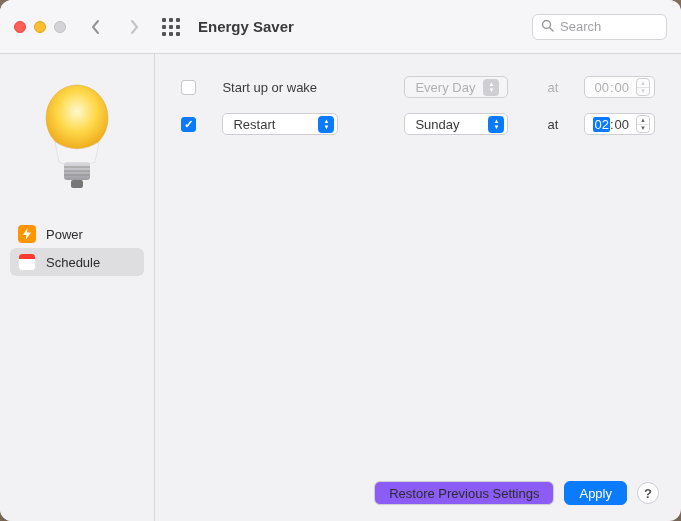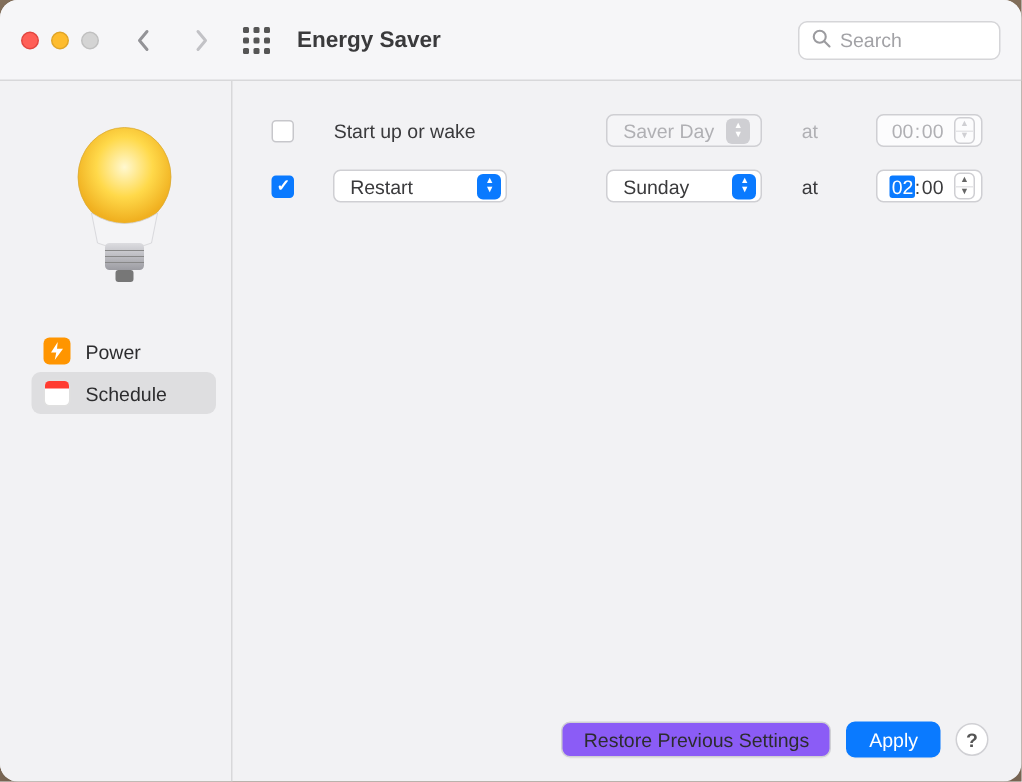--- a/index.html
+++ b/index.html
@@ -31,21 +31,21 @@
   }
   .search input {
     border:none; outline:none; background:transparent; font-size:13px; color:#666; width:100%;
   }
   .search input::placeholder { color:#a2a2a6; }
   .search-glyph { color:#9b9b9f; font-size:13px; }
   
   .body { display:flex; height:calc(100% - 54px); }
   .sidebar {
     width: 164px; border-right:1px solid #d8d8da; background:#f2f2f4;
-    padding: 18px 10px 10px 21px; display:flex; flex-direction:column; align-items:center;
+    padding: 18px 10px 10px 10px; display:flex; flex-direction:column; align-items:center;
   }
   .bulb { width:90px; height:130px; display:flex; align-items:center; justify-content:center; }
   .sidelist { width:100%; margin-top:18px; }
   .sideitem {
     display:flex; align-items:center; gap:10px; height:28px; border-radius:6px;
     padding:0 8px; font-size:13px; color:#2c2c2e; cursor:default;
   }
   .sideitem.selected { background:#dedee0; }
   .ic { width:18px; height:18px; border-radius:4px; display:flex; align-items:center; justify-content:center; font-size:12px; color:#fff;}
   .ic.power { background:#ff9500; }
@@ -67,21 +67,21 @@
     padding:0 6px 0 10px; display:flex; align-items:center; gap:8px; font-size:13px;
     position:relative;
   }
   .select.disabled { color:#b0b0b4; background:#f5f5f7; }
   .select .arrows {
     width:16px; height:17px; background:#0a7aff; border-radius:4px;
     display:flex; flex-direction:column; align-items:center; justify-content:center;
     color:#fff; font-size:6px; line-height:6px; gap:0px; margin-right:-3px;
   }
   .select.disabled .arrows { background:#cfcfd3; }
-  .atLabel { color:#3a3a3c; width:24px; text-align:left; }
+  .atLabel { color:#3a3a3c; width:24px; text-align:right; }
   .atLabel.dis { color:#b0b0b4; }
   .timebox {
     height:22px; background:#fff; border:1px solid #cfcfd3; border-radius:5px;
     padding:0 4px 0 8px; display:flex; align-items:center; gap:0px; font-size:13px;
     font-variant-numeric: tabular-nums;
   }
   .timebox.disabled { color:#b0b0b4; background:#fcfcfd; }
   .timebox .hh, .timebox .mm { padding:0 1px; }
   .timebox .hh.sel { background:#0a7aff; color:#fff; border-radius:2px; }
   .stepper {
@@ -193,21 +193,21 @@
       </div>
     </div>
 
     <div class="main">
 
       <div class="row">
         <div class="checkbox"></div>
         <div class="label-fixed">Start up or wake</div>
         <div style="width:10px"></div>
         <div class="select disabled" style="width:104px">
-          <span>Saver Day</span>
+          <span>Every Day</span>
           <div class="arrows">▲<br>▼</div>
         </div>
         <div class="atLabel dis">at</div>
         <div class="timebox disabled">
           <span class="hh">00</span>:<span class="mm">00</span>
           <div class="stepper">
               <div>▲</div>
               <div>▼</div>
             </div>
         </div>

